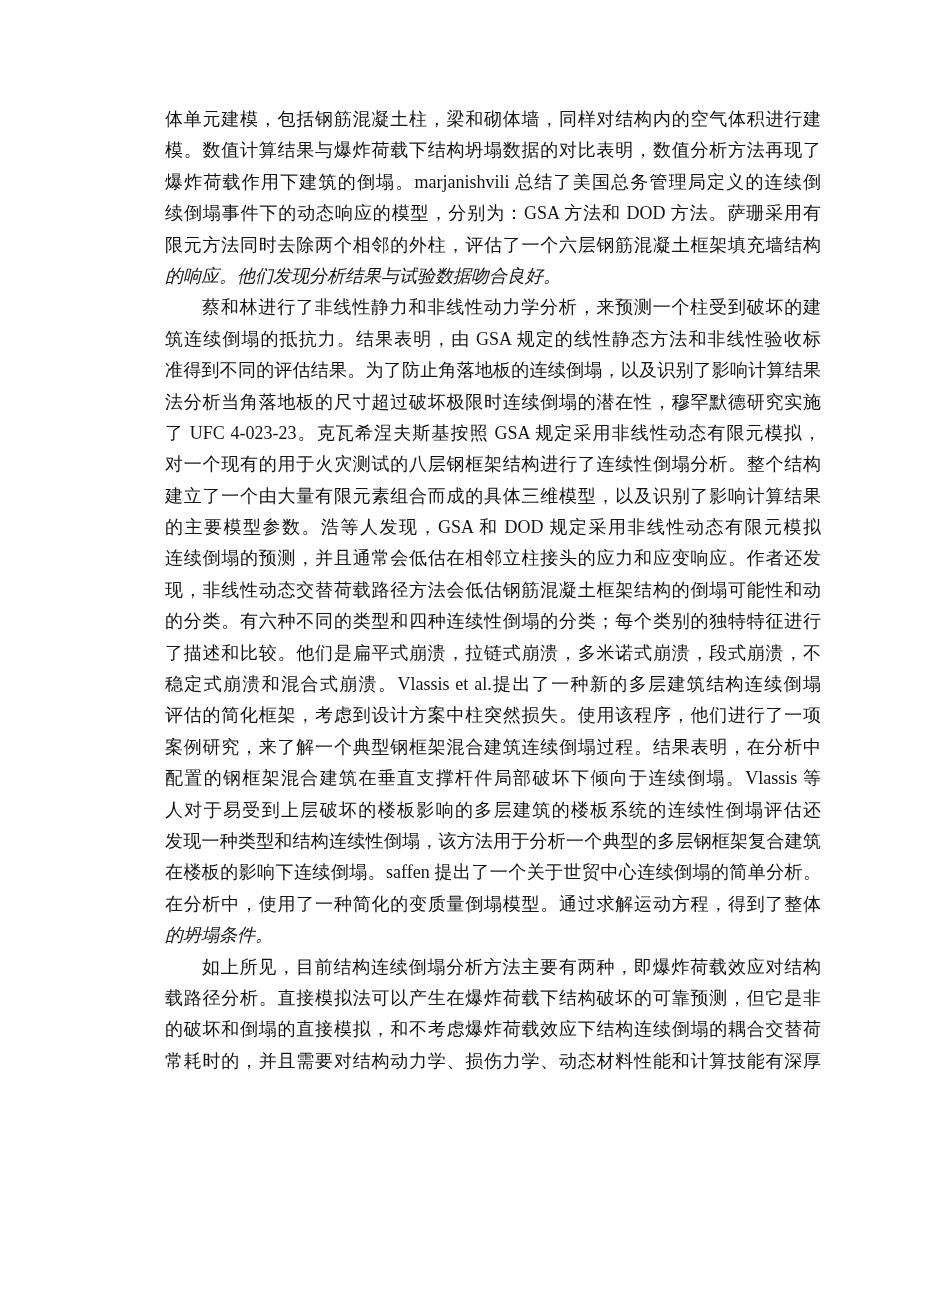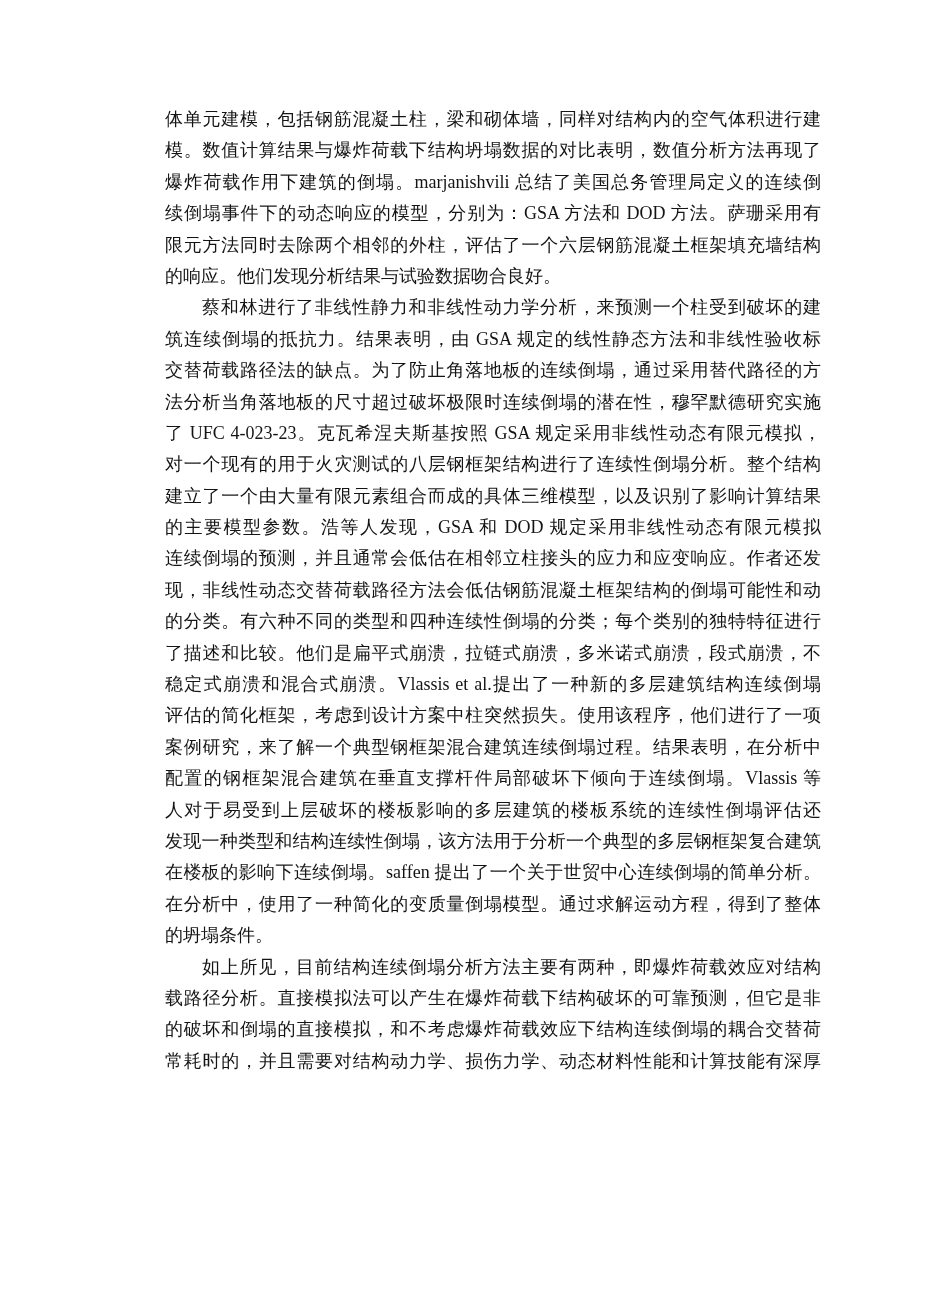--- a/index.html
+++ b/index.html
@@ -31,20 +31,21 @@
     font-size: 18px;
     line-height: 31.4px;
     height: 31.4px;
     white-space: normal;
     text-align: justify;
     text-align-last: justify;
     overflow: hidden;
   }
   .line.lastline {
     text-align-last: left;
+    font-style: italic;
   }
   .line.indent {
     text-indent: 37px;
   }
 </style>
 </head>
 <body>
 
 <div class="page">
   <div class="text-block">
@@ -52,21 +53,21 @@
         <div class="line">体单元建模，包括钢筋混凝土柱，梁和砌体墙，同样对结构内的空气体积进行建</div>
         <div class="line">模。数值计算结果与爆炸荷载下结构坍塌数据的对比表明，数值分析方法再现了</div>
         <div class="line">爆炸荷载作用下建筑的倒塌。marjanishvili 总结了美国总务管理局定义的连续倒</div>
         <div class="line">续倒塌事件下的动态响应的模型，分别为：GSA 方法和 DOD 方法。萨珊采用有</div>
         <div class="line">限元方法同时去除两个相邻的外柱，评估了一个六层钢筋混凝土框架填充墙结构</div>
         <div class="line lastline">的响应。他们发现分析结果与试验数据吻合良好。</div>
       </div>
       <div class="paragraph">
         <div class="line indent">蔡和林进行了非线性静力和非线性动力学分析，来预测一个柱受到破坏的建</div>
         <div class="line">筑连续倒塌的抵抗力。结果表明，由 GSA 规定的线性静态方法和非线性验收标</div>
-        <div class="line">交替荷载路径法的缺点。为了防止角落地板的连续倒塌，通过采用替代路径的方</div>
+        <div class="line">准得到不同的评估结果。为了防止角落地板的连续倒塌，以及识别了影响计算结果</div>
         <div class="line">法分析当角落地板的尺寸超过破坏极限时连续倒塌的潜在性，穆罕默德研究实施</div>
         <div class="line">了 UFC 4-023-23。克瓦希涅夫斯基按照 GSA 规定采用非线性动态有限元模拟，</div>
         <div class="line">对一个现有的用于火灾测试的八层钢框架结构进行了连续性倒塌分析。整个结构</div>
         <div class="line">建立了一个由大量有限元素组合而成的具体三维模型，以及识别了影响计算结果</div>
         <div class="line">的主要模型参数。浩等人发现，GSA 和 DOD 规定采用非线性动态有限元模拟</div>
         <div class="line">连续倒塌的预测，并且通常会低估在相邻立柱接头的应力和应变响应。作者还发</div>
         <div class="line">现，非线性动态交替荷载路径方法会低估钢筋混凝土框架结构的倒塌可能性和动</div>
         <div class="line">的分类。有六种不同的类型和四种连续性倒塌的分类；每个类别的独特特征进行</div>
         <div class="line">了描述和比较。他们是扁平式崩溃，拉链式崩溃，多米诺式崩溃，段式崩溃，不</div>
         <div class="line">稳定式崩溃和混合式崩溃。Vlassis et al.提出了一种新的多层建筑结构连续倒塌</div>

